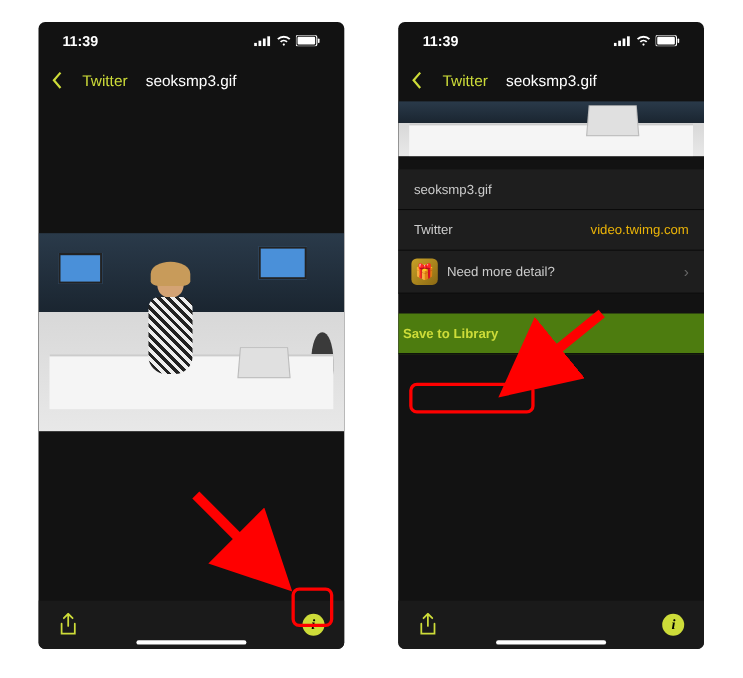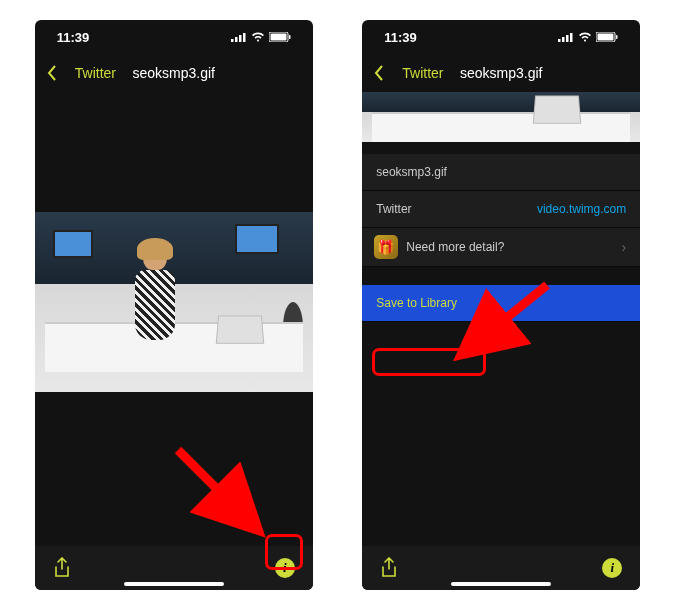--- a/index.html
+++ b/index.html
@@ -164,44 +164,45 @@
       background: #1e1e1e;
       color: #ccc;
       font-size: 12px;
       border-bottom: 1px solid #0a0a0a;
       position: relative;
     }
     .info-row.spaced-top {
       margin-top: 18px;
     }
     .info-row .value {
-      color: #0ea5e9;
+      color: #eab308;
     }
     .info-row.with-icon {
       padding-left: 44px;
     }
     .gift-icon {
       position: absolute;
       left: 12px;
       width: 24px;
       height: 24px;
       background: linear-gradient(135deg, #c9a227, #8b6914);
       border-radius: 5px;
       display: flex;
       align-items: center;
       justify-content: center;
       color: #3a2a00;
       font-size: 14px;
     }
     .action-row {
-      padding: 11px 14px;
-      background: #1d4ed8;
+      padding: 11px 4px;
+      background: #4d7c0f;
       color: #cddc39;
       font-size: 12px;
       border-bottom: 1px solid #0a0a0a;
+      font-weight: bold;
     }
     .highlight-box {
       border: 3px solid #ff0000;
       border-radius: 7px;
       position: absolute;
     }
     .highlight-box.h1 {
       bottom: 20px;
       right: 10px;
       width: 38px;

